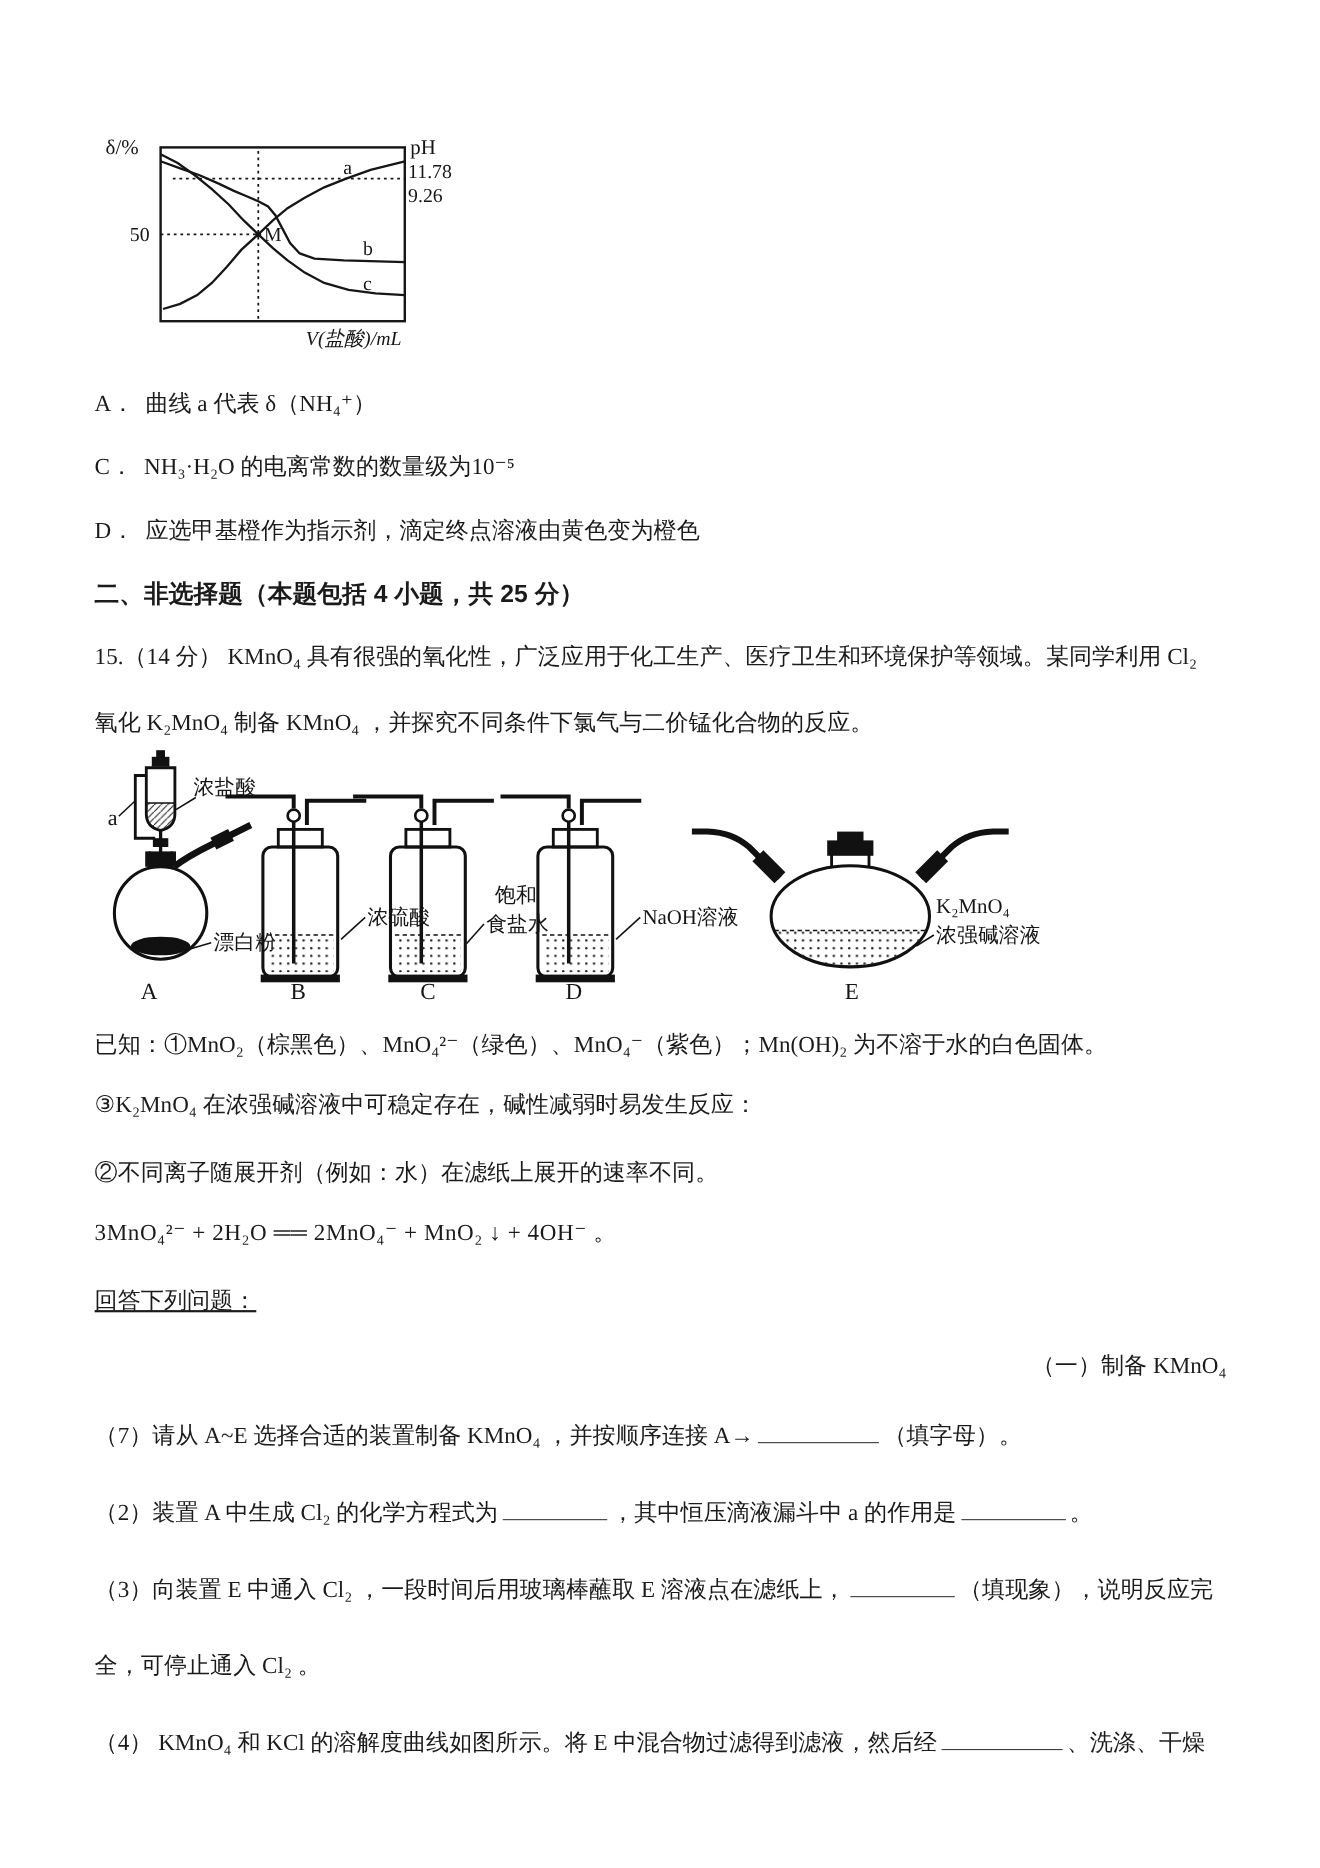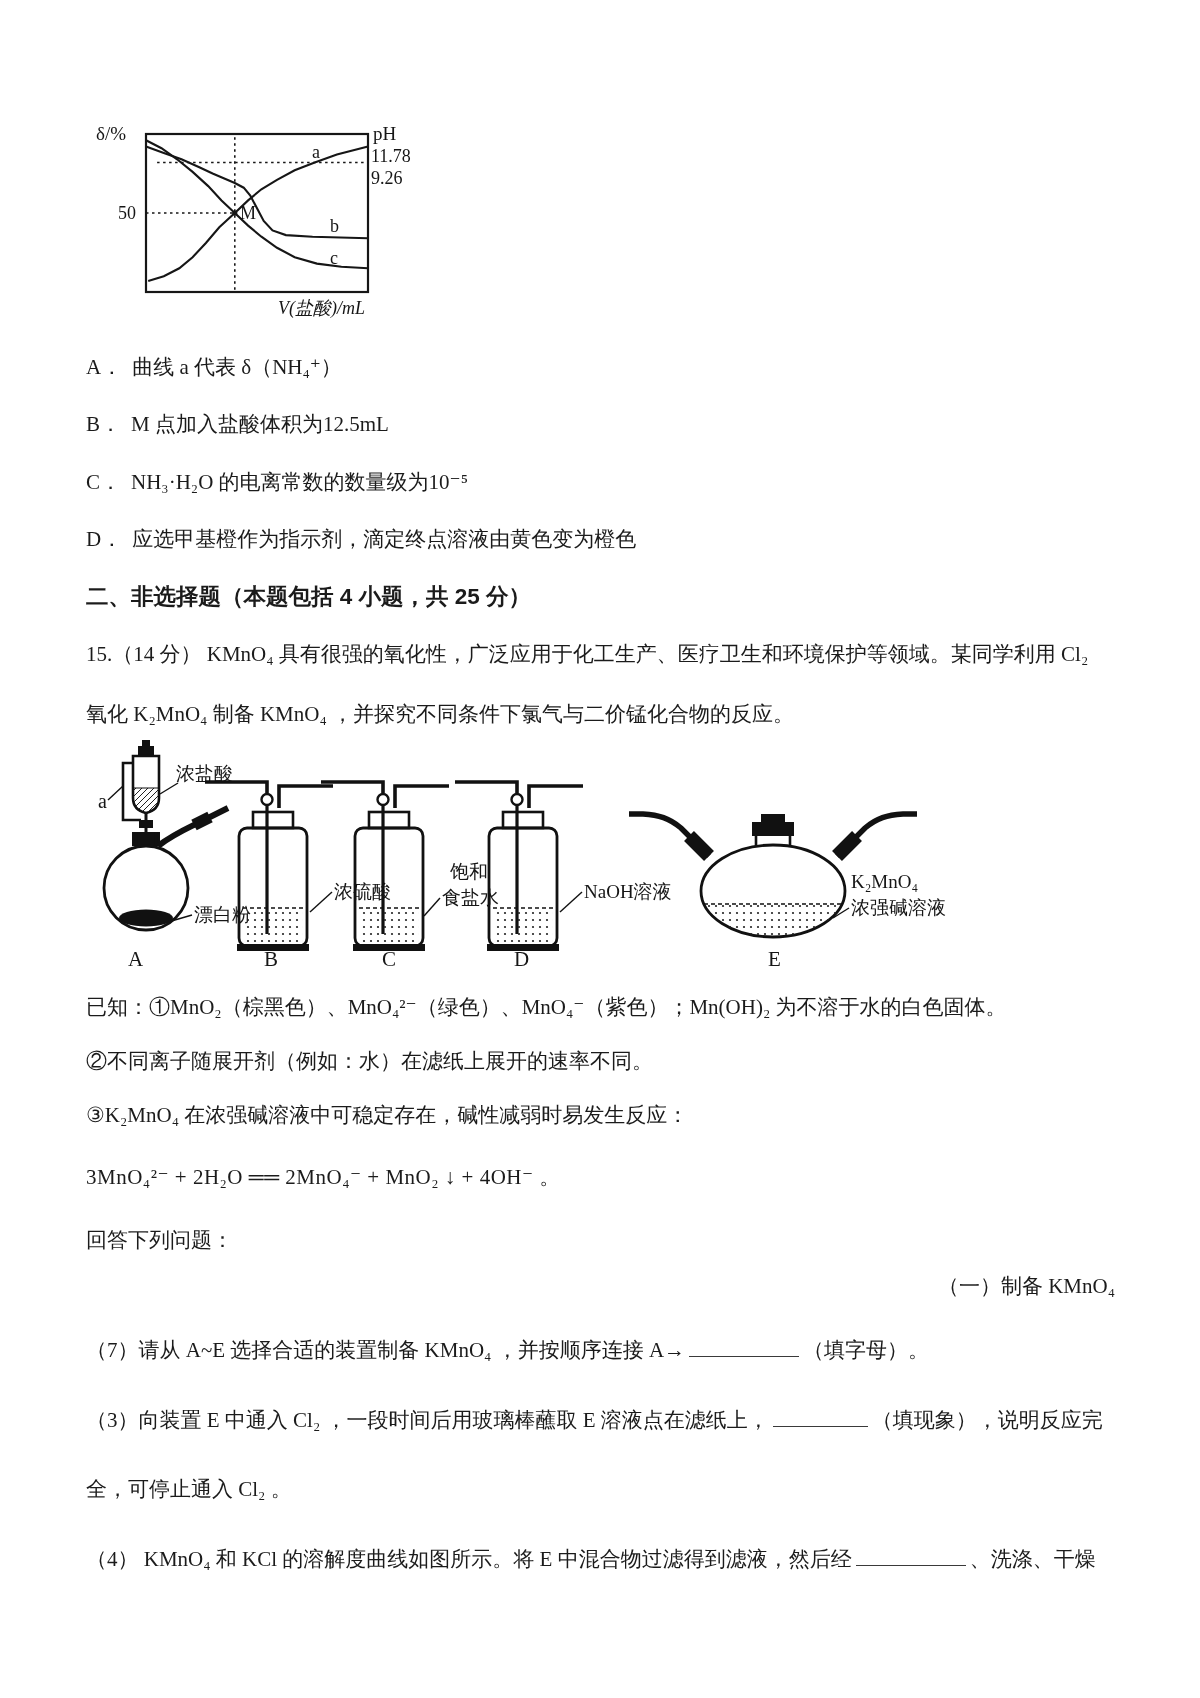--- a/index.html
+++ b/index.html
@@ -13,21 +13,21 @@
   .opt .ol{margin-right:10px;}
   .section-header{
     font-family:"Liberation Sans","DejaVu Sans",sans-serif;
     font-weight:bold;font-size:22.5px;margin:4px 0 30px 0;
   }
   .q15-line1{margin-bottom:34px;}
   .q15-line2{margin-bottom:8px;}
   .known{margin-bottom:28px;}
   .known3{margin-bottom:36px;}
   .equation{margin-bottom:36px;letter-spacing:.5px;}
-  .prompt{margin-bottom:20px;}
+  .prompt{margin-bottom:32px;text-decoration:underline;}
   .part1{margin-bottom:36px;text-align:right;}
   .q{margin-bottom:42px;}
   .q-last{margin-bottom:16px;}
   .blank{
     display:inline-block;height:1em;border-bottom:1.6px solid #3a3a3a;
     vertical-align:baseline;margin:0 4px;
   }.w95{width:95px}.w110{width:110px}
   svg{display:block;}
   .chart-block{margin:0 0 34px 2px;}
   .apparatus-block{margin:2px 0 20px 0;}
@@ -64,23 +64,20 @@
         <text x="242" y="114" font-size="18">b</text>
         <text x="242" y="146" font-size="18">c</text>
         <text x="152" y="101" font-size="18">M</text>
       </svg>
     </div>
 
     <div class="opt">
       <span class="ol">A．</span><span>曲线 a 代表 δ（NH₄⁺）</span>
     </div>
     <div class="opt">
-      <span class="ol">B．</span><span>M 点加入盐酸体积为12.5mL</span>
-    </div>
-    <div class="opt">
       <span class="ol">C．</span><span>NH₃·H₂O 的电离常数的数量级为10⁻⁵</span>
     </div>
     <div class="opt">
       <span class="ol">D．</span><span>应选甲基橙作为指示剂，滴定终点溶液由黄色变为橙色</span>
     </div>
 
     <div class="section-header">二、非选择题（本题包括 4 小题，共 25 分）</div>
 
     <div class="q15-line1">15.（14 分） KMnO₄ 具有很强的氧化性，广泛应用于化工生产、医疗卫生和环境保护等领域。某同学利用 Cl₂</div>
     <div class="q15-line2">氧化 K₂MnO₄ 制备 KMnO₄ ，并探究不同条件下氯气与二价锰化合物的反应。</div>
@@ -184,33 +181,36 @@
 
         <text x="42" y="230" font-size="21">A</text>
         <text x="178" y="230" font-size="21">B</text>
         <text x="296" y="230" font-size="21">C</text>
         <text x="428" y="230" font-size="21">D</text>
         <text x="682" y="230" font-size="21">E</text>
       </svg>
     </div>
 
     <div class="known">已知：①MnO₂（棕黑色）、MnO₄²⁻（绿色）、MnO₄⁻（紫色）；Mn(OH)₂ 为不溶于水的白色固体。</div>
+    <div class="known known3">③K₂MnO₄ 在浓强碱溶液中可稳定存在，碱性减弱时易发生反应：</div>
     <div class="known">②不同离子随展开剂（例如：水）在滤纸上展开的速率不同。</div>
-    <div class="known known3">③K₂MnO₄ 在浓强碱溶液中可稳定存在，碱性减弱时易发生反应：</div>
 
     <div class="equation">3MnO₄²⁻ + 2H₂O ══ 2MnO₄⁻ + MnO₂ ↓ + 4OH⁻ 。</div>
 
     <div class="prompt">回答下列问题：</div>
 
     <div class="part1">（一）制备 KMnO₄</div>
 
     <div class="q">
       <span>（7）请从 A~E 选择合适的装置制备 KMnO₄ ，并按顺序连接 A→</span><span class="blank w110"></span><span>（填字母）。</span>
     </div>
 
+    <div class="q">
+      <span>（2）装置 A 中生成 Cl₂ 的化学方程式为</span><span class="blank w95"></span><span>，其中恒压滴液漏斗中 a 的作用是</span><span class="blank w95"></span><span>。</span>
+    </div>
 
     <div class="q">
       <span>（3）向装置 E 中通入 Cl₂ ，一段时间后用玻璃棒蘸取 E 溶液点在滤纸上，</span><span class="blank w95"></span><span>（填现象），说明反应完</span>
     </div>
     <div class="q">全，可停止通入 Cl₂ 。</div>
 
     <div class="q q-last">
       <span>（4） KMnO₄ 和 KCl 的溶解度曲线如图所示。将 E 中混合物过滤得到滤液，然后经</span><span class="blank w110"></span><span>、洗涤、干燥</span>
     </div>
 

